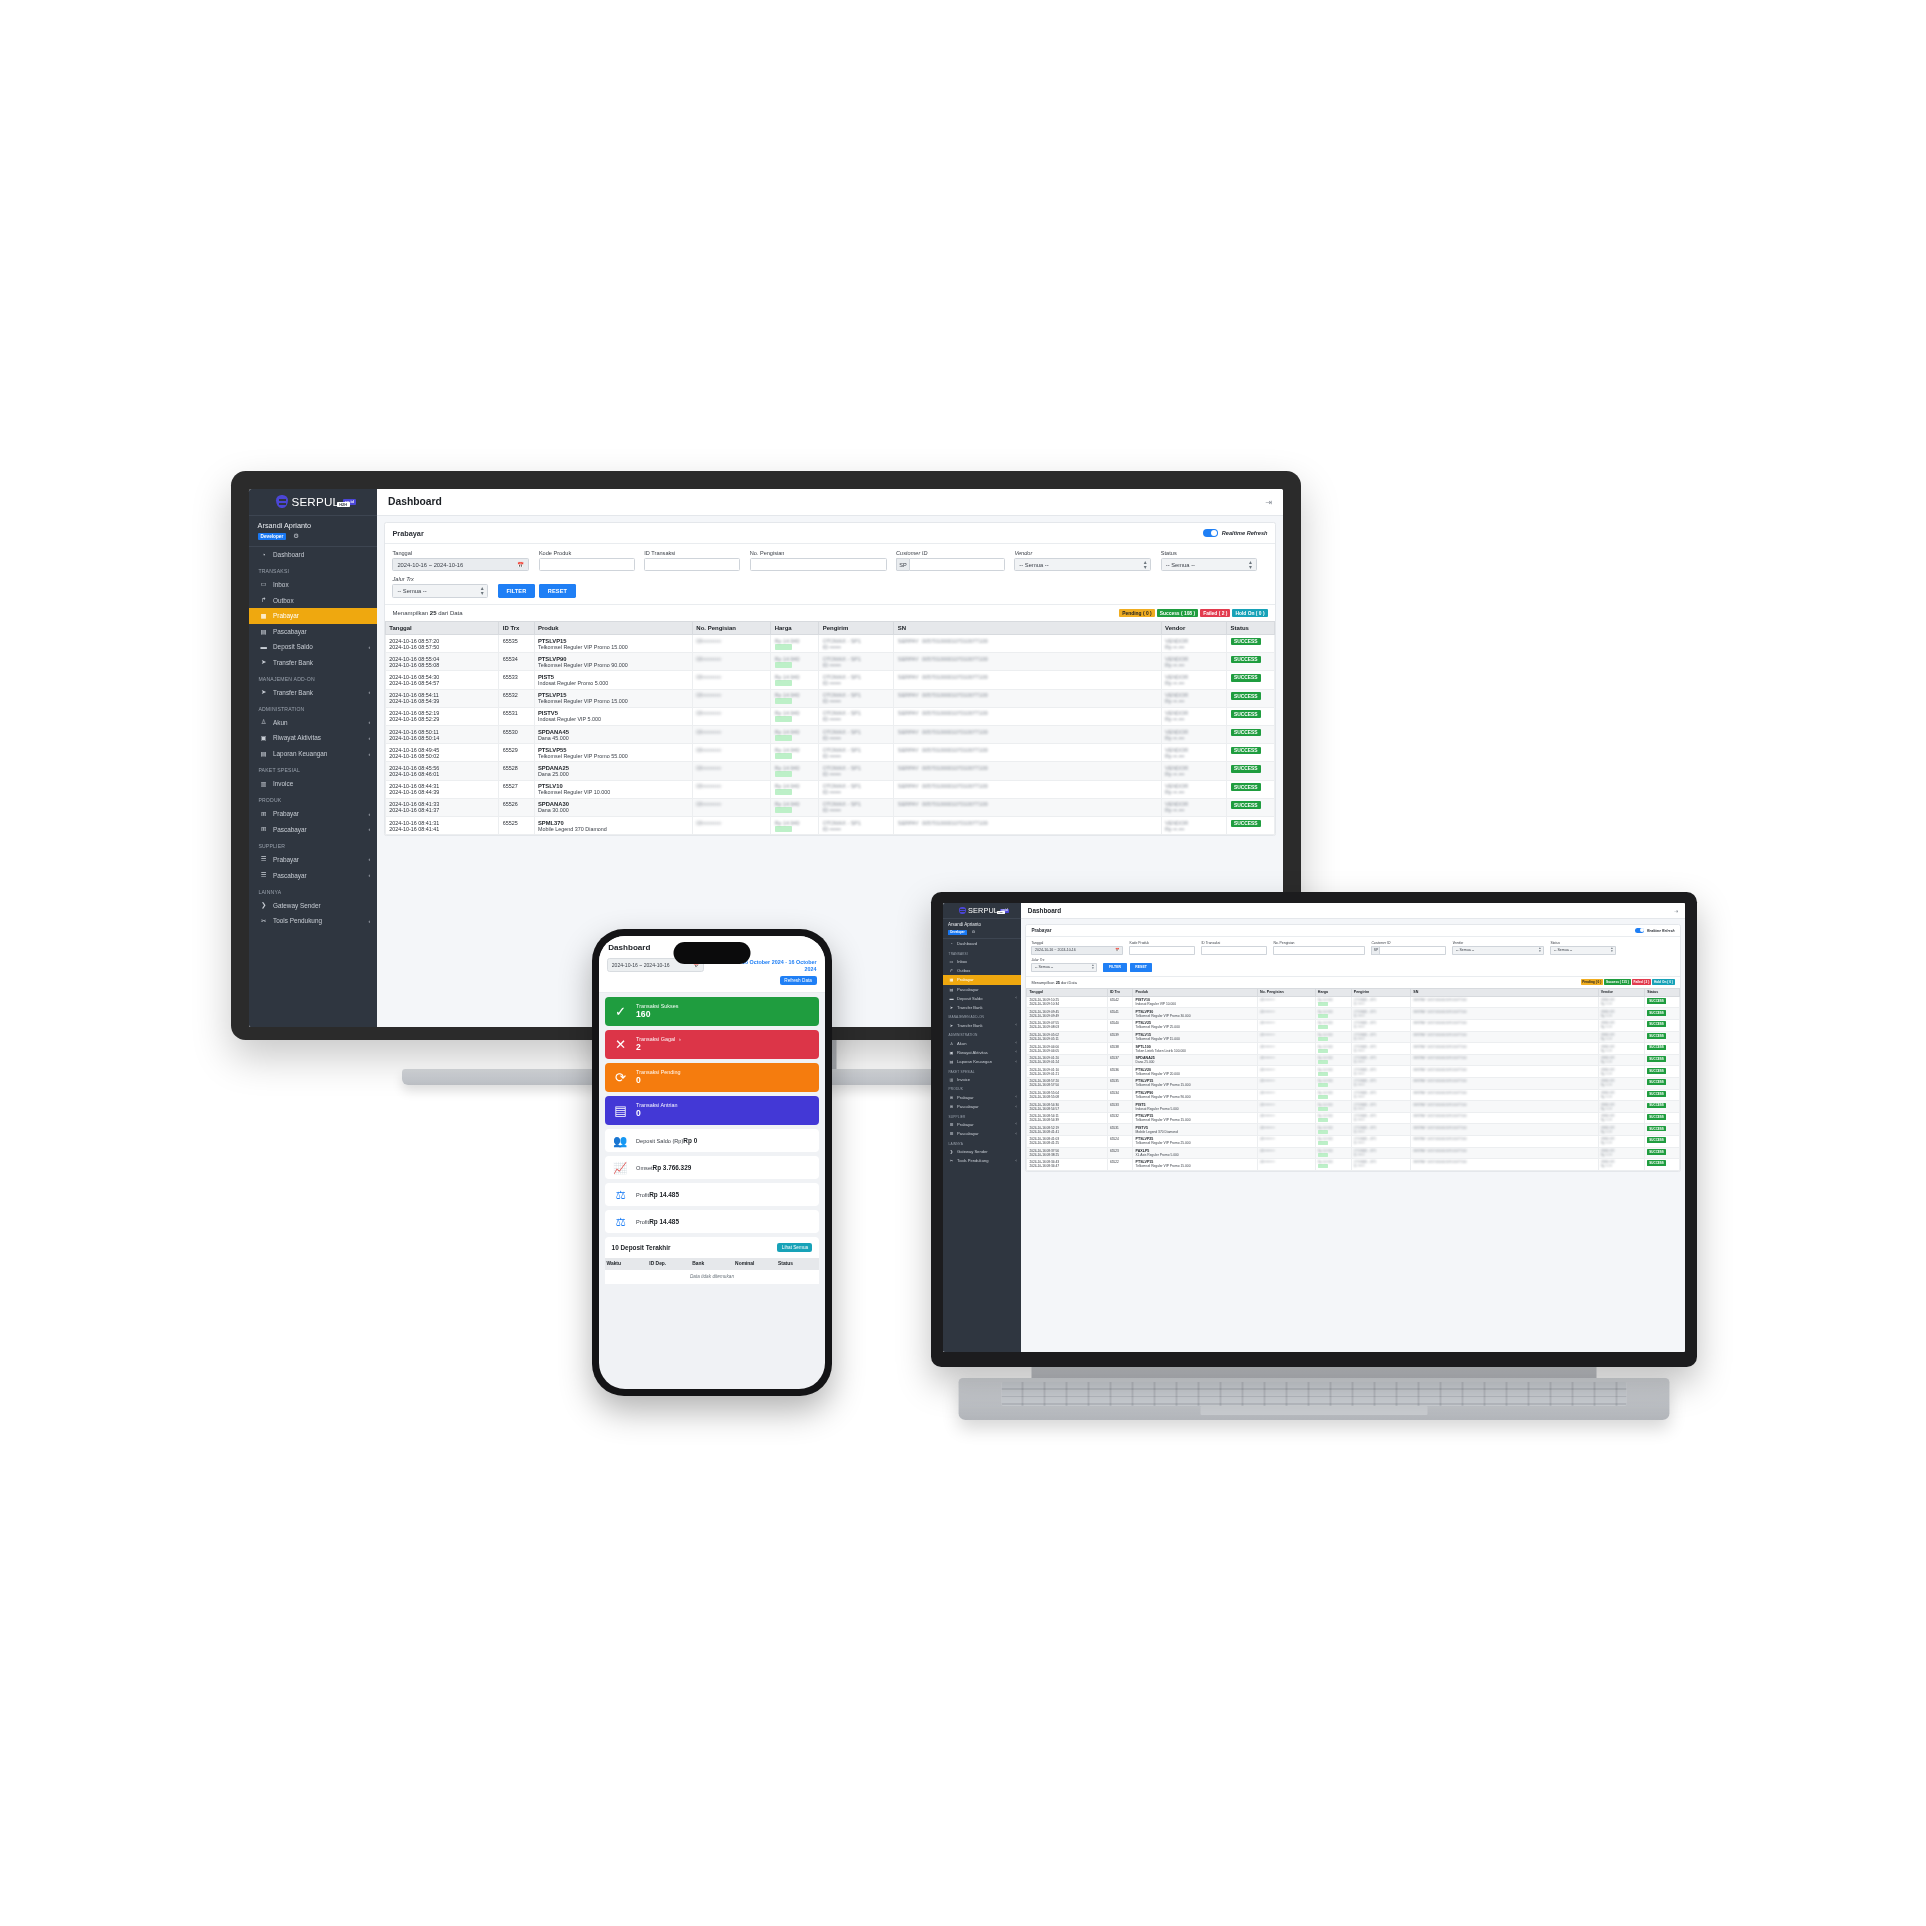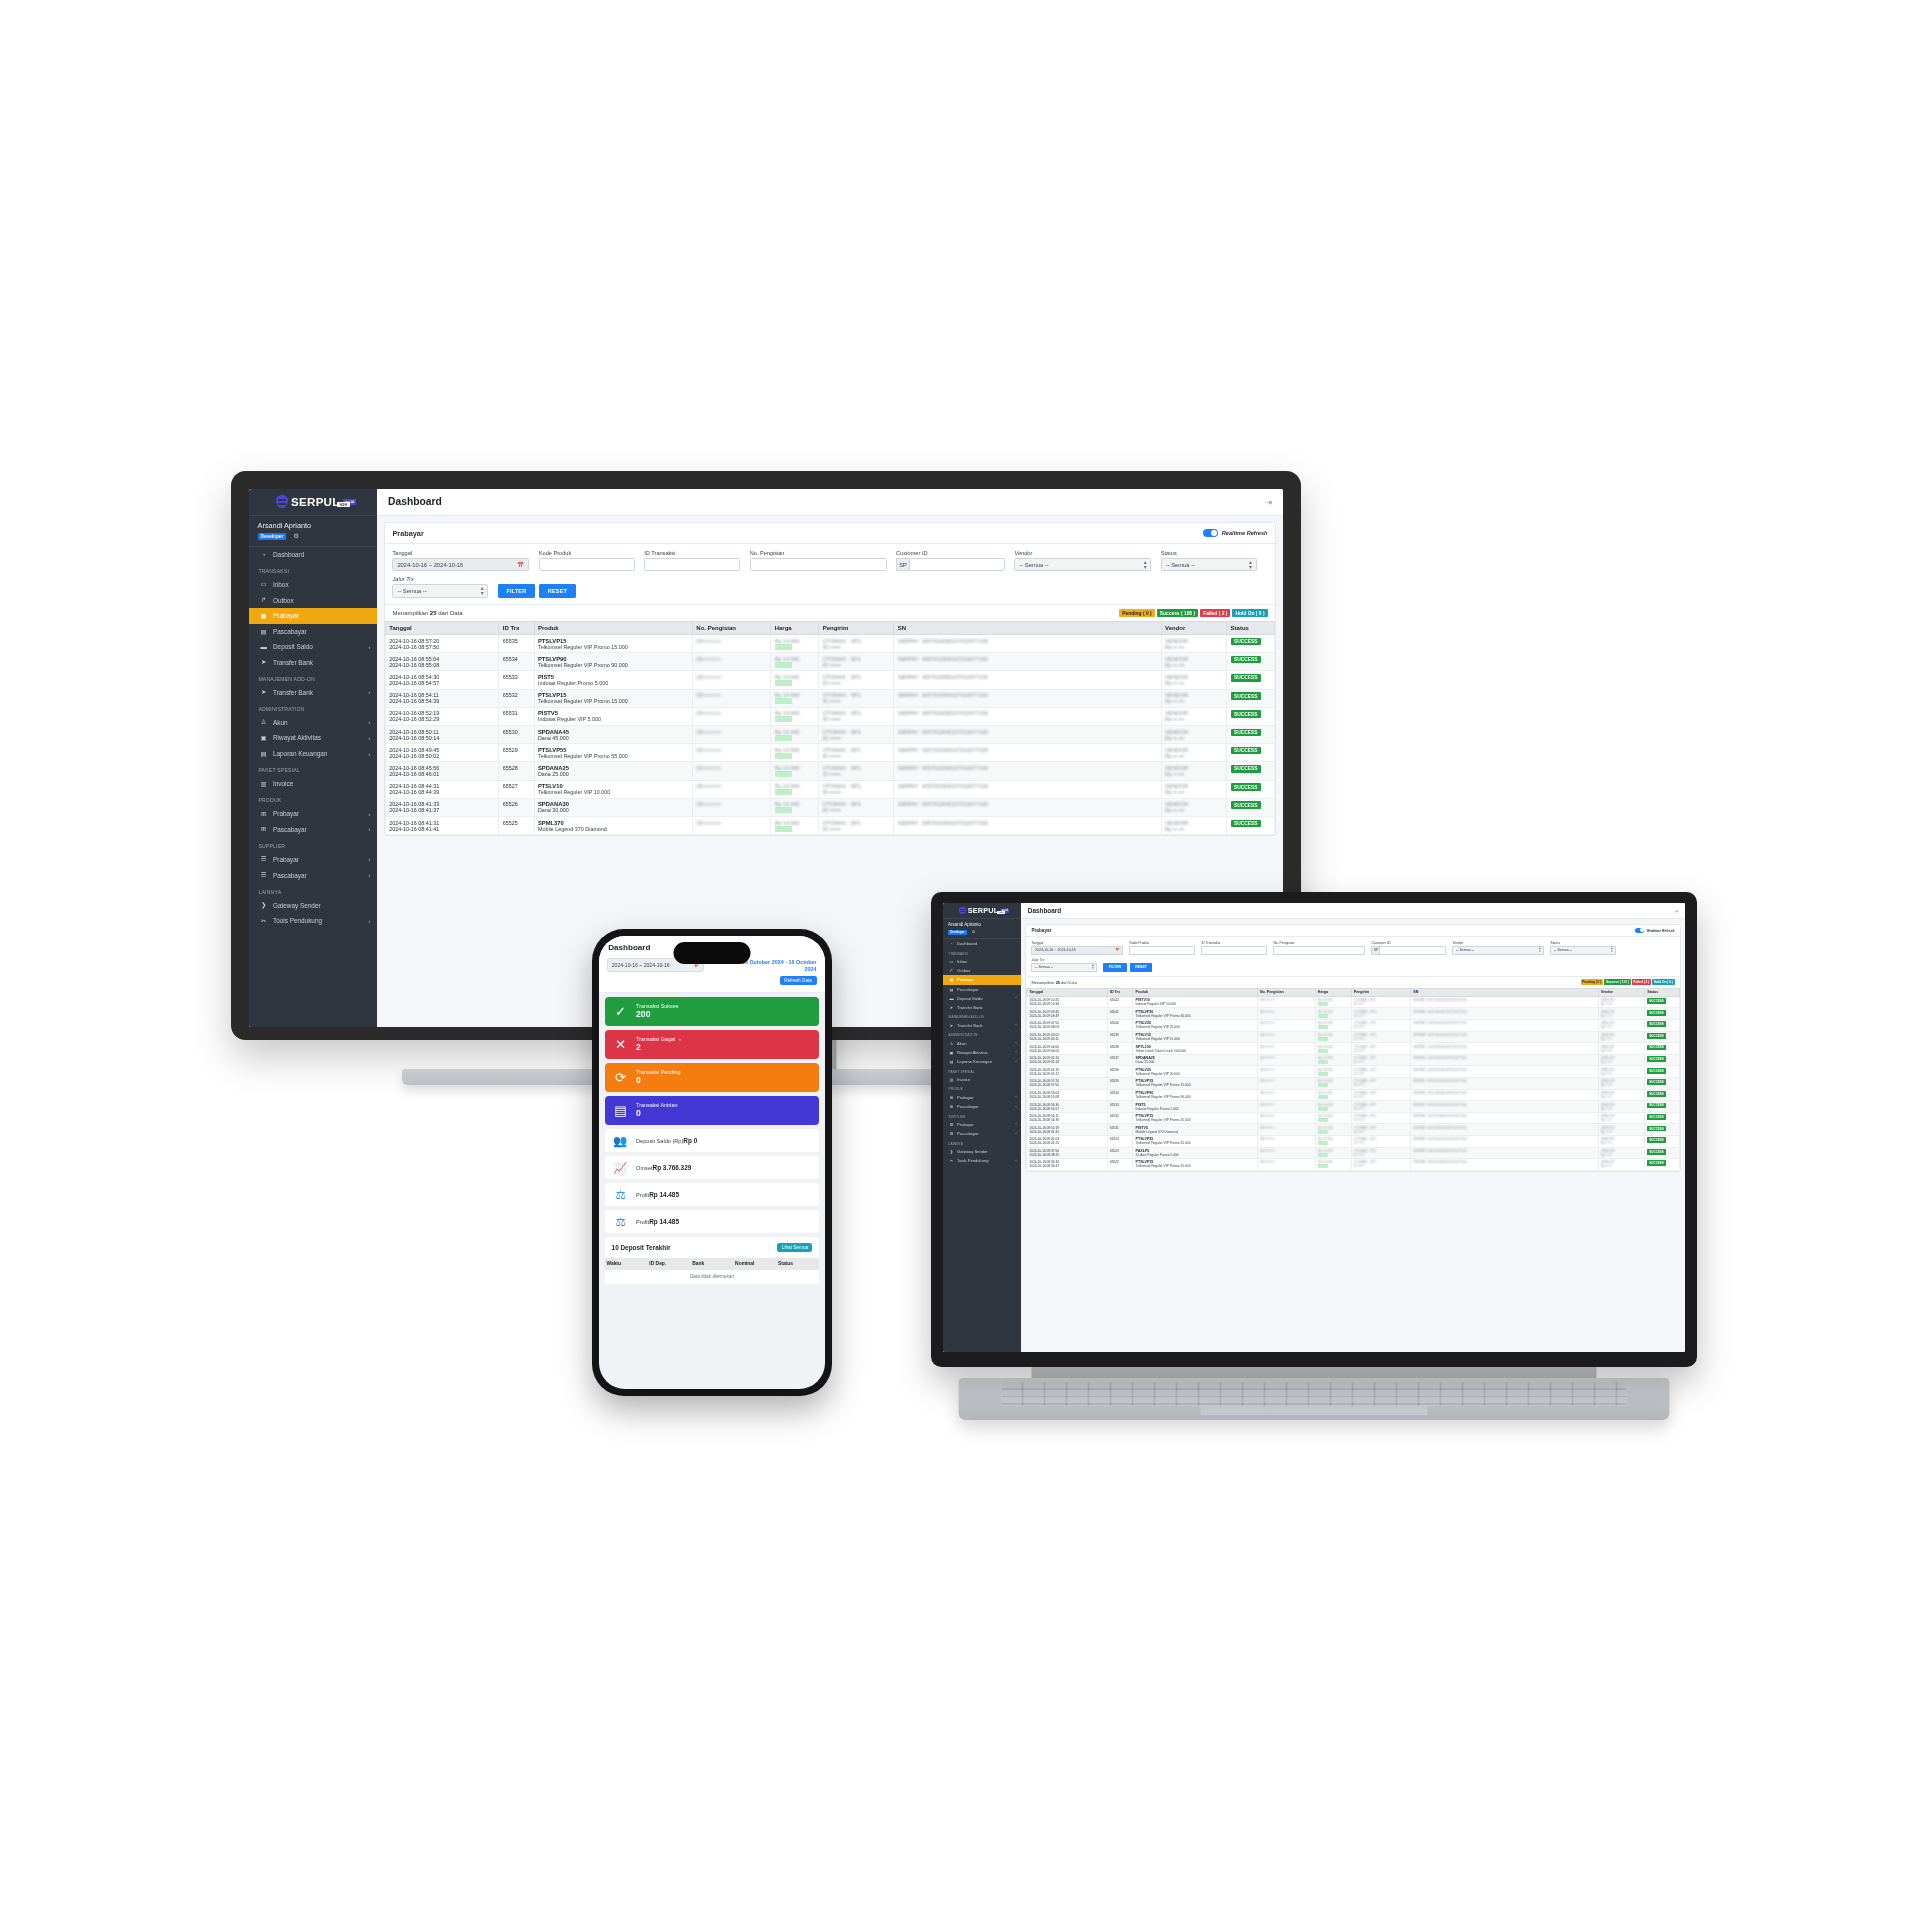--- a/index.html
+++ b/index.html
@@ -11,21 +11,21 @@
   
   .app { display:flex; width:100%; height:100%; background:#f4f6f9; overflow:hidden; }
   .sidebar { background:#2f3640; color:#c8cdd4; flex:0 0 auto; overflow:hidden; }
   .sb-logo { display:flex; align-items:center; justify-content:center; gap:.28em;
              border-bottom:0.4px solid #3d4551; }
   .logo-mark { background:#4b46d6; border-radius:45% 45% 45% 45%/40% 40% 60% 60%;
                position:relative; flex:0 0 auto; }
   .logo-mark:before, .logo-mark:after { content:""; position:absolute; left:18%; right:18%;
                height:14%; background:#2f3640; }
   .logo-mark:before { top:32%; } .logo-mark:after { top:58%; }
-  .logo-word { color:#fff; font-weight:700; letter-spacing:.02em; line-height:1; }
+  .logo-word { color:#fff; font-weight:400; letter-spacing:.02em; line-height:1; }
   .logo-tld { background:#4b46d6; color:#fff; border-radius:.25em; font-weight:700;
               display:inline-block; vertical-align:middle; }
   .logo-h2h { background:#fff; color:#2f3640; font-weight:700; border-radius:.2em;
               display:inline-block; text-align:center; }
   .sb-user { border-bottom:0.4px solid #3d4551; }
   .sb-username { color:#e6e9ed; }
   .badge-dev { background:#1877f2; color:#fff; font-weight:700; border-radius:.2em; display:inline-block; }
   .gear { display:inline-block; color:#c8cdd4; }
   .sb-section { color:#9aa2ad; letter-spacing:.04em; }
   .sb-item { display:flex; align-items:center; color:#c8cdd4; white-space:nowrap; }
@@ -1199,21 +1199,21 @@
         </span>
         <span class="ph-period">
           <span class="lbl">Periode:</span>
           <span class="val">16 October 2024 - 16 October 2024</span>
           <br><span class="ph-refresh">Refresh Data</span>
         </span>
       </div>
       <div id="ph-stats">
           <div class="stat s-green">
             <span class="ic">✓</span>
-            <span><span class="t">Transaksi Sukses</span><span class="v">200</span></span>
+            <span><span class="t">Transaksi Sukses</span><span class="v">160</span></span>
           </div>
           <div class="stat s-red">
             <span class="ic">✕</span>
             <span><span class="t">Transaksi Gagal<span>›</span></span><span class="v">2</span></span>
           </div>
           <div class="stat s-orange">
             <span class="ic">⟳</span>
             <span><span class="t">Transaksi Pending</span><span class="v">0</span></span>
           </div>
           <div class="stat s-blue">

